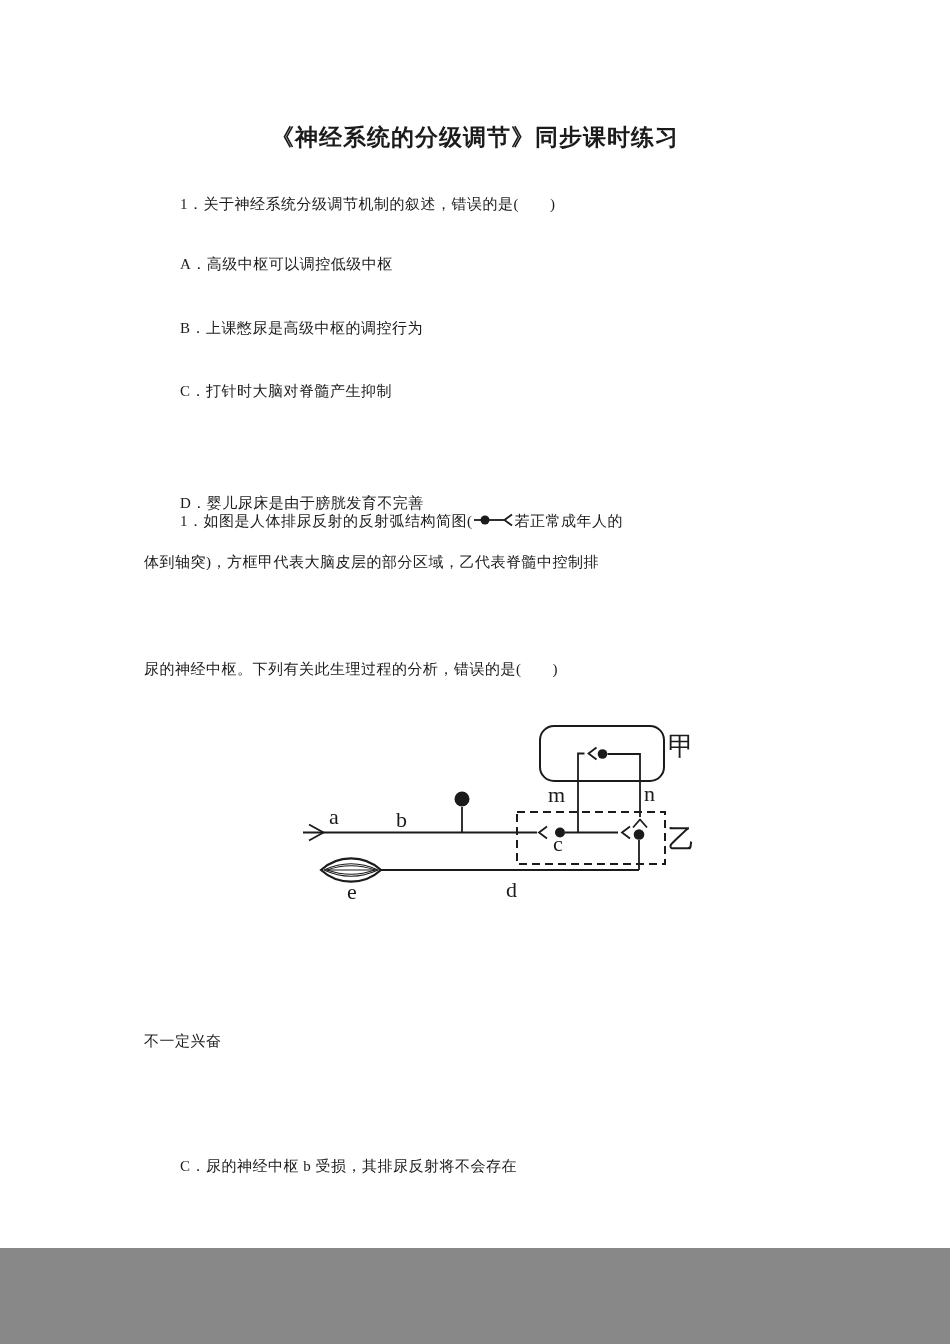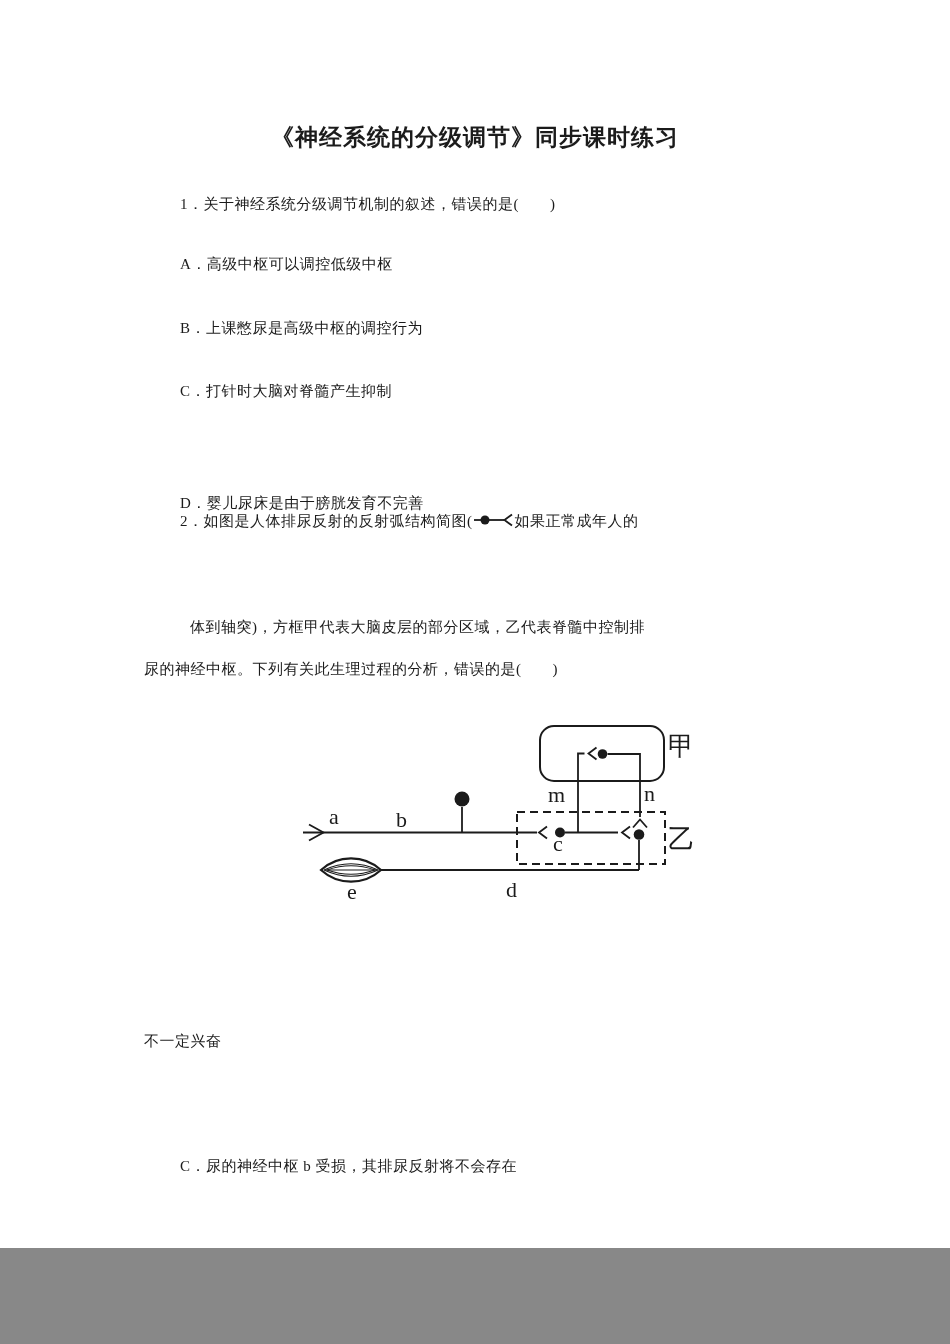--- a/index.html
+++ b/index.html
@@ -40,27 +40,27 @@
 
   <div class="tline title" style="top:125px;">《神经系统的分级调节》同步课时练习</div>
 
   <div class="tline indent" style="top:191px;">1．关于神经系统分级调节机制的叙述，错误的是(　　)</div>
   <div class="tline indent" style="top:315px;">B．上课憋尿是高级中枢的调控行为</div>
   <div class="tline indent" style="top:251px;">A．高级中枢可以调控低级中枢</div>
   <div class="tline indent" style="top:378px;">C．打针时大脑对脊髓产生抑制</div>
   <div class="tline indent" style="top:442px;margin-top:48px;">D．婴儿尿床是由于膀胱发育不完善</div>
 
   <div class="tline indent" style="top:508px;">
-    <span>2．如图是人体排尿反射的反射弧结构简图(</span><svg class="inline-sym" width="40" height="16" viewBox="0 0 40 16">
+    <span>1．如图是人体排尿反射的反射弧结构简图(</span><svg class="inline-sym" width="40" height="16" viewBox="0 0 40 16">
         <line x1="0" y1="8" x2="30" y2="8" stroke="#1b1b1b" stroke-width="1.8"></line>
         <circle cx="11" cy="8" r="4.5" fill="#1b1b1b"></circle>
         <path d="M38,2.5 L30.5,8 L38,13.5" fill="none" stroke="#1b1b1b" stroke-width="1.8"></path>
-      </svg><span>如果正常成年人的</span>
+      </svg><span>若正常成年人的</span>
   </div>
-  <div class="tline flush" style="top:614px;margin-left:46px;">体到轴突)，方框甲代表大脑皮层的部分区域，乙代表脊髓中控制排</div>
+  <div class="tline flush" style="top:549px;">体到轴突)，方框甲代表大脑皮层的部分区域，乙代表脊髓中控制排</div>
   <div class="tline flush" style="top:656px;">尿的神经中枢。下列有关此生理过程的分析，错误的是(　　)</div>
 
   <svg class="diagram" width="420" height="200" viewBox="290 710 420 200">
 
     <rect x="540" y="726" width="124" height="55" rx="14" ry="14" class="stroke" stroke-width="2"></rect>
 
     <rect x="517" y="812" width="148" height="52" class="stroke" stroke-width="2" stroke-dasharray="8,5"></rect>
 
     <line x1="303" y1="832.5" x2="537" y2="832.5" class="stroke" stroke-width="1.8"></line>
     <path d="M309,824.5 L323.5,832.5 L309,840.5" class="stroke" stroke-width="1.8"></path>

